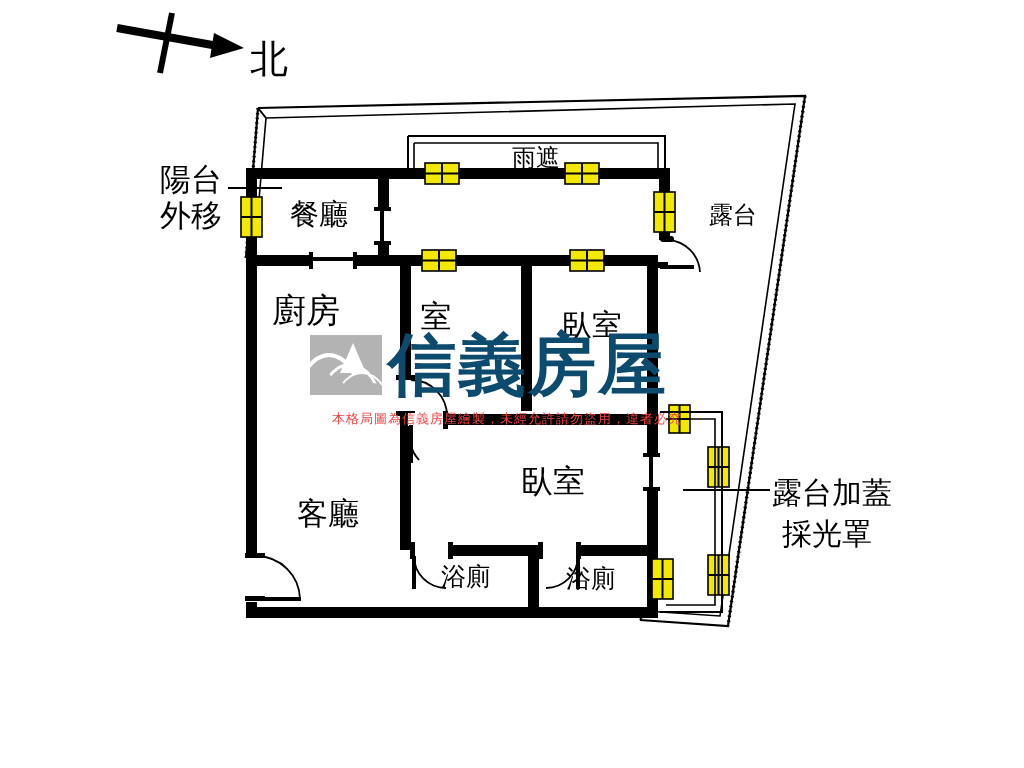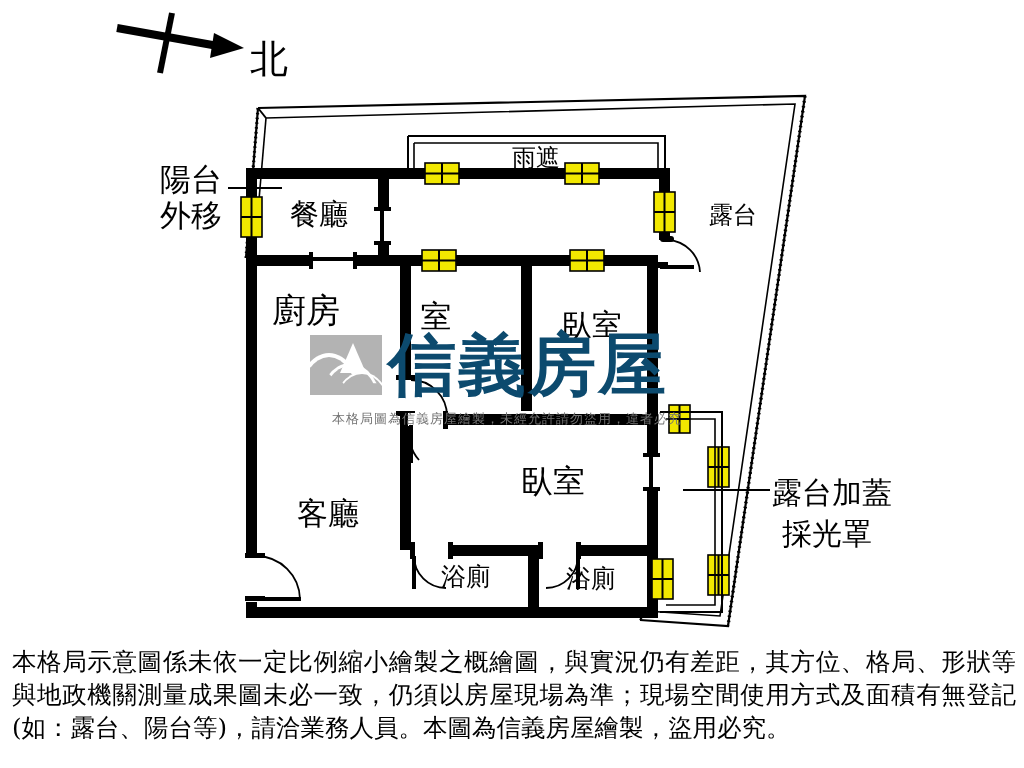--- a/index.html
+++ b/index.html
@@ -89,21 +89,21 @@
     letter-spacing: 2px;
     white-space: nowrap;
     line-height: 74px;
   }
   .wm-sub {
     position: absolute;
     left: 22px;
     top: 77px;
     font-family: "DejaVu Serif", "Liberation Serif", serif;
     font-size: 13px;
-    color: #737373;
+    color: #ef4444;
     white-space: nowrap;
     letter-spacing: 1px;
   }
 </style>
 </head>
 <body>
 
 <div id="plan-root">
 
   <svg id="floorplan-svg" viewBox="0 0 1024 768">
@@ -316,15 +316,14 @@
     <div class="wm-logo">
       <div class="peak"></div>
       <div class="m1"></div>
       <div class="m2"></div>
       <div class="m3"></div>
     </div>
     <div class="wm-text">信義房屋</div>
     <div class="wm-sub">本格局圖為信義房屋繪製，未經允許請勿盜用，違者必究</div>
   </div>
 
-  <div class="disclaimer">本格局示意圖係未依一定比例縮小繪製之概繪圖，與實況仍有差距，其方位、格局、形狀等與地政機關測量成果圖未必一致，仍須以房屋現場為準；現場空間使用方式及面積有無登記(如：露台、陽台等)，請洽業務人員。本圖為信義房屋繪製，盜用必究。</div>
 
 </div>
 
 </body></html>

